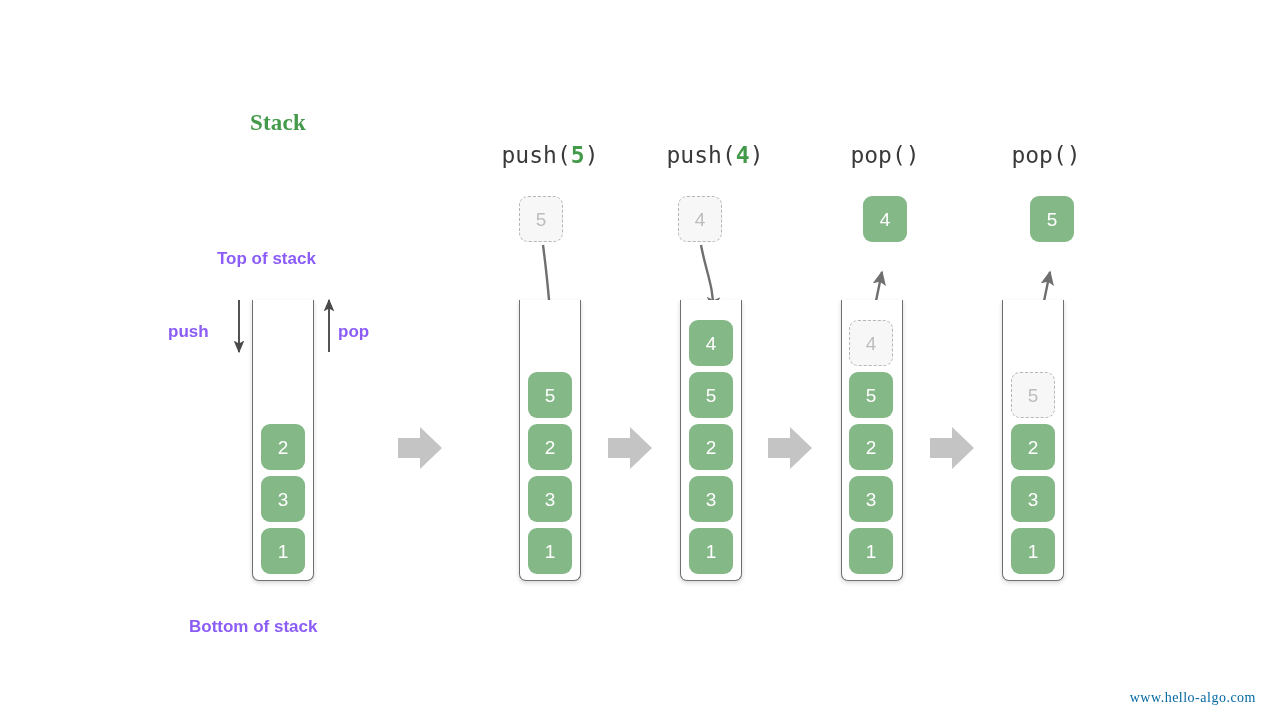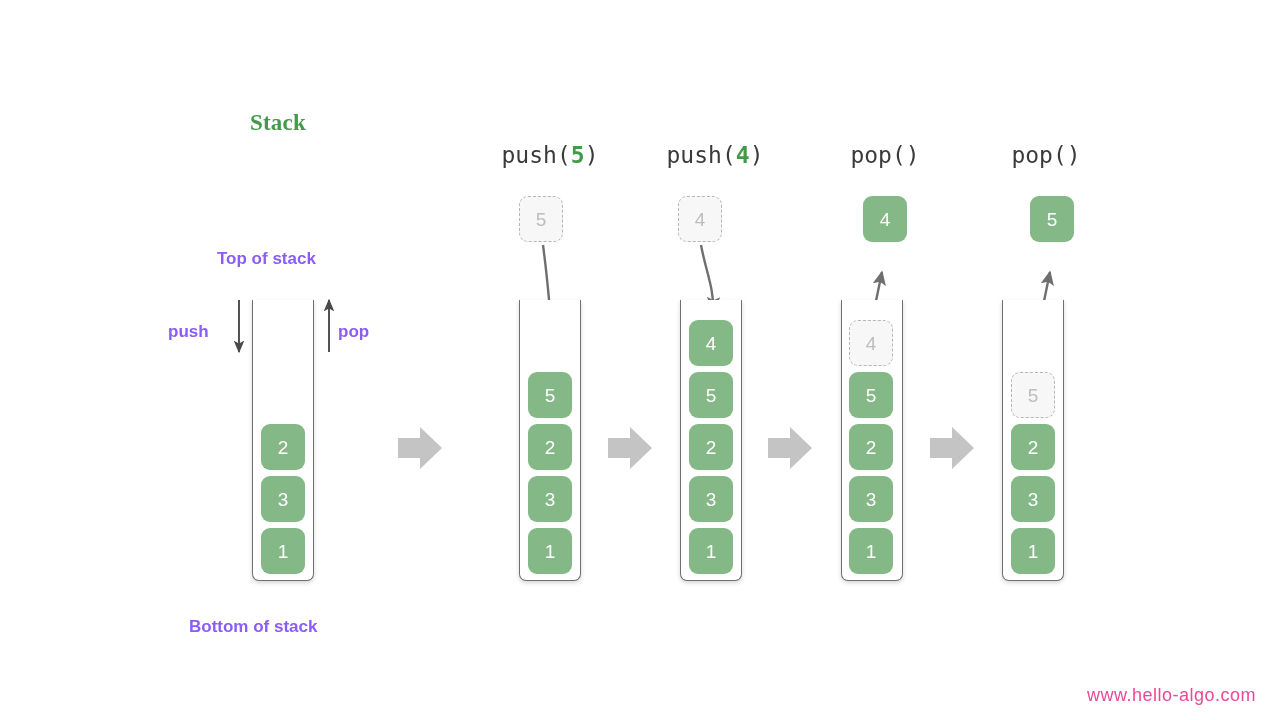--- a/index.html
+++ b/index.html
@@ -21,22 +21,22 @@
     color: #8b5cf6; white-space: nowrap;
   }
   .op-header {
     position: absolute; font-family: "DejaVu Sans Mono", monospace;
     font-size: 23px; color: #3a3a3a; white-space: nowrap;
     text-align: center;
   }
   .op-header .arg { color: #449a4b; font-weight: bold; }
   .watermark {
     position: absolute; right: 24px; bottom: 14px;
-    font-family: Liberation Sans, sans-serif;
-    font-size: 18px; color: #ec4899; letter-spacing: .5px;
+    font-family: Liberation Serif, serif;
+    font-size: 14px; color: #0369a1; letter-spacing: .5px;
   }
 
   
   .stack {
     position: absolute;
     width: 62px;
     border-left: 1.6px solid #6f6f6f;
     border-right: 1.6px solid #6f6f6f;
     border-bottom: 1.6px solid #6f6f6f;
     border-bottom-left-radius: 7px;

